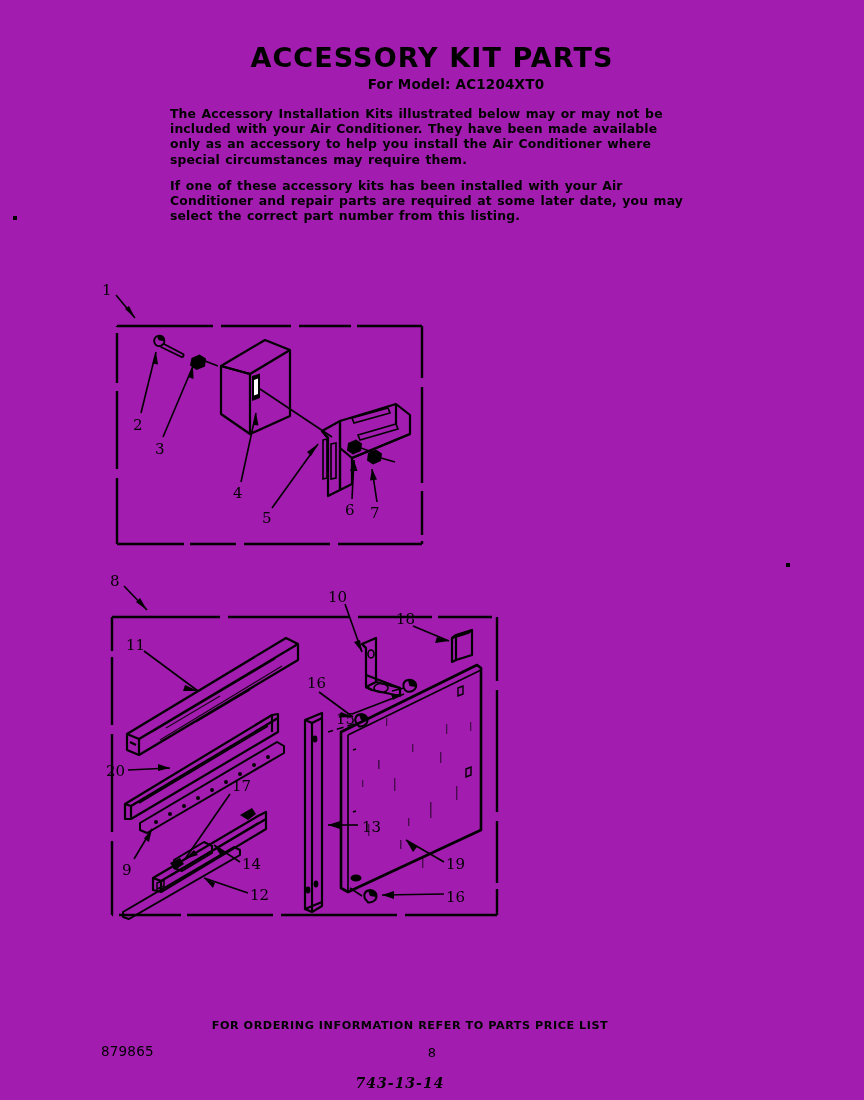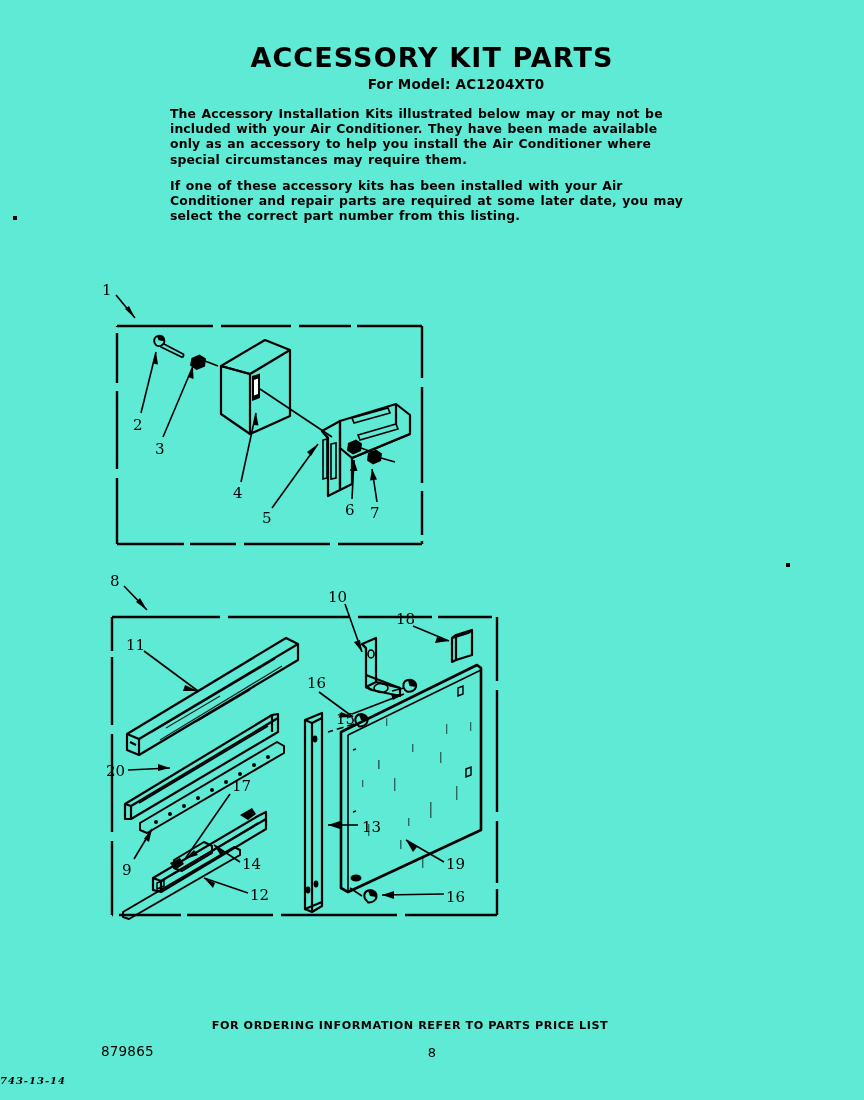--- a/index.html
+++ b/index.html
@@ -13,21 +13,21 @@
     position: relative;
     font-family: "Liberation Sans", sans-serif;
     color: #000000;
     overflow: hidden;
   }
   .page {
     position: absolute;
     left: 0; top: 0;
     width: 864px;
     height: 1100px;
-    background: #5eead4;
+    background: #a21caf;
   }
 
   
   #doc-title {
     position: absolute;
     left: 0; top: 44px;
     width: 864px;
     text-align: center;
     font-family: "DejaVu Sans", sans-serif;
     font-size: 27px;
@@ -101,23 +101,23 @@
     left: 0; top: 1045px;
     width: 864px;
     text-align: center;
     font-family: "DejaVu Sans", sans-serif;
     font-size: 13px;
   }
   #footer-stamp {
     position: absolute;
     left: 0; top: 1075px;
     width: 800px;
-    text-align: left;
+    text-align: center;
     font-family: "DejaVu Serif", serif;
-    font-size: 10px;
+    font-size: 14px;
     font-weight: bold;
     font-style: italic;
     letter-spacing: 1px;
   }
 
   .speck {
     position: absolute;
     width: 4px;
     height: 4px;
     background: #000;

